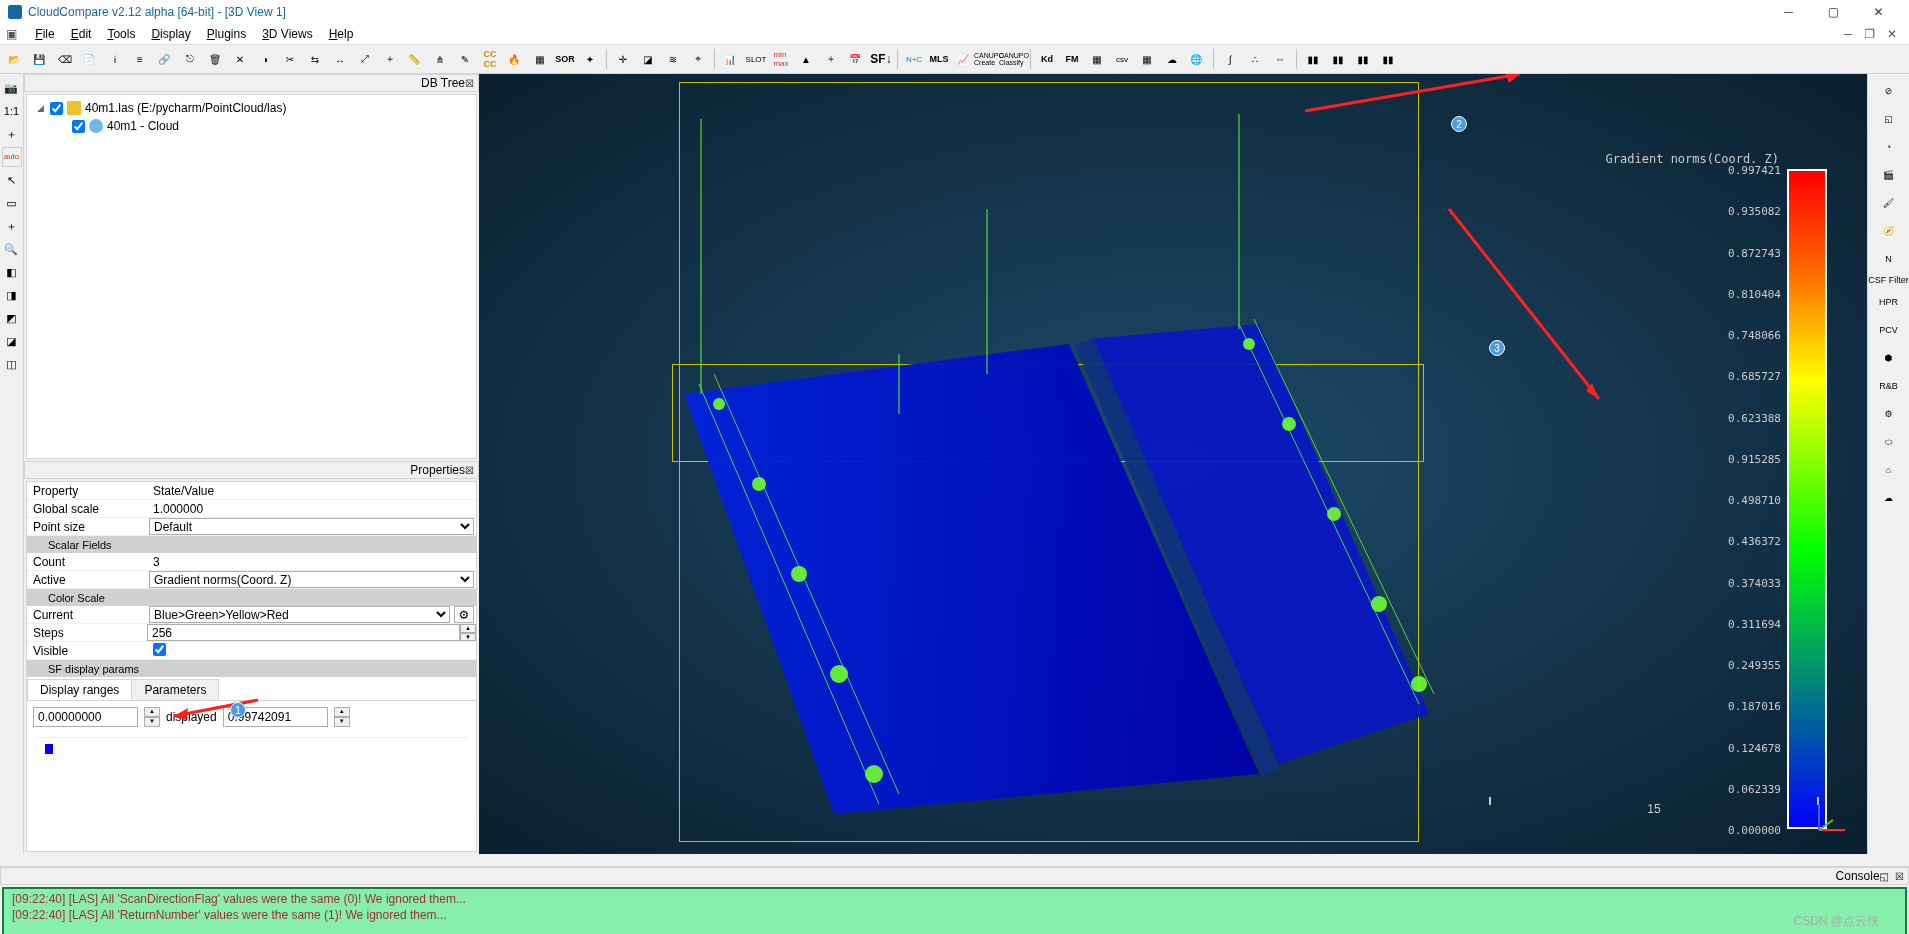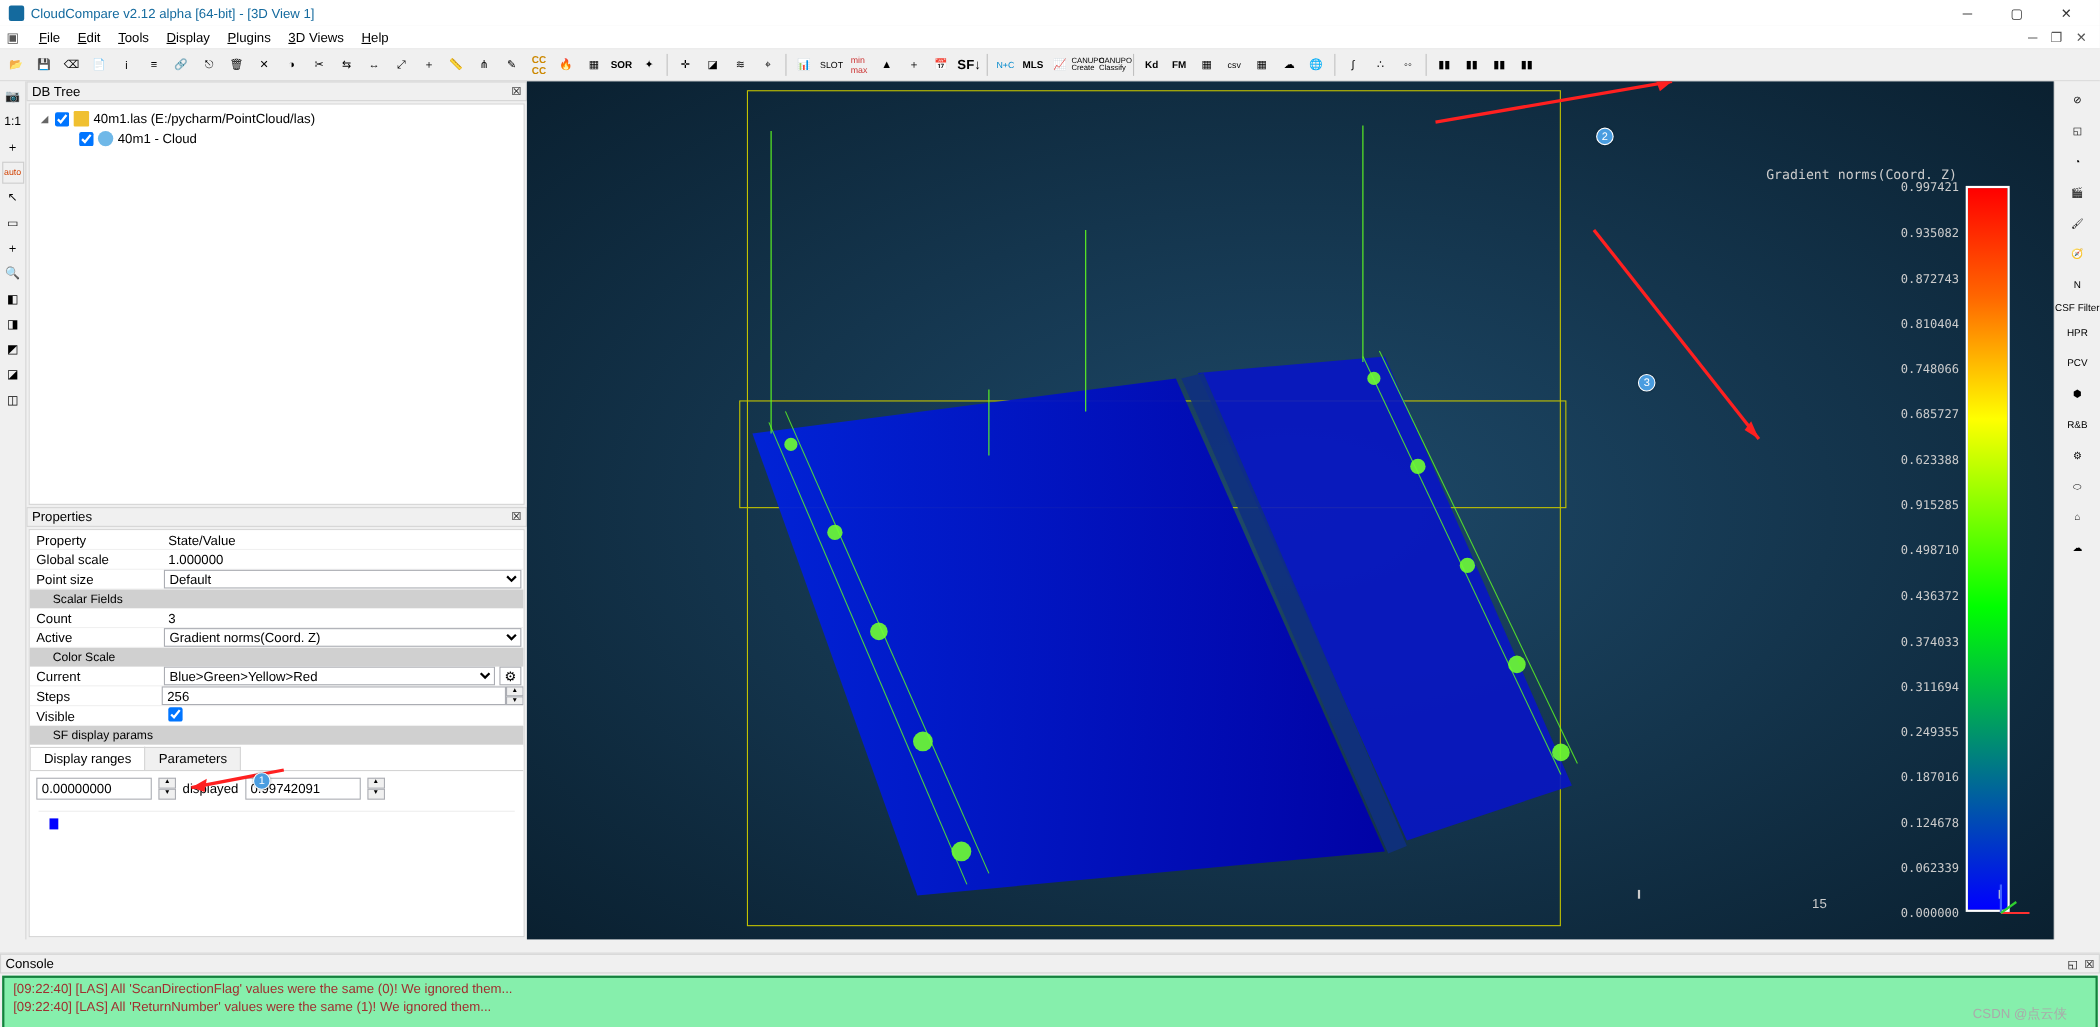--- a/index.html
+++ b/index.html
@@ -13,21 +13,21 @@
 .mdi-icon { margin-right:10px; color:#555; }
 .menu-item { padding:2px 8px; cursor:pointer; }
 .menu-item u { text-decoration:underline; }
 .toolbar { height:29px; background:#f0f0f0; border-bottom:1px solid #d4d4d4; display:flex; align-items:center; padding:0 4px; gap:3px; flex-wrap:nowrap; }
 .tbtn { width:22px; height:22px; display:flex; align-items:center; justify-content:center; cursor:pointer; border:1px solid transparent; font-size:10px; }
 .tsep { width:1px; height:20px; background:#c0c0c0; margin:0 2px; }
 .main-area { display:flex; height:780px; }
 .left-toolbar { width:24px; background:#f0f0f0; border-right:1px solid #d4d4d4; display:flex; flex-direction:column; align-items:center; padding-top:4px; gap:3px; }
 .ltbtn { width:20px; height:20px; display:flex; align-items:center; justify-content:center; cursor:pointer; font-size:11px; text-align:center; line-height:1; }
 .left-panels { width:455px; display:flex; flex-direction:column; }
-.panel-hdr { height:18px; background:#f0f0f0; border:1px solid #d4d4d4; display:flex; align-items:center; justify-content:space-between; padding:0 4px; font-size:11px; }
+.panel-hdr { height:18px; background:#f0f0f0; border:1px solid #d4d4d4; display:flex; align-items:center; justify-content:flex-end; padding:0 4px; font-size:11px; }
 .panel-hdr .x { cursor:pointer; font-size:10px; }
 .db-tree { flex:0 0 387px; display:flex; flex-direction:column; }
 .tree-body { flex:1; background:#fff; border:1px solid #d4d4d4; margin:2px; overflow:auto; padding:4px; }
 .tree-row { display:flex; align-items:center; gap:4px; height:18px; }
 .tree-exp { width:11px; height:11px; display:flex; align-items:center; justify-content:center; font-size:9px; color:#666; cursor:pointer; }
 .tree-chk { width:13px; height:13px; }
 .tree-ico { width:14px; height:14px; display:inline-block; }
 .folder-ico { background:#f0c030; border-radius:1px; }
 .cloud-ico { background:#6fb8e8; border-radius:50%; }
 .props { flex:1; display:flex; flex-direction:column; }
@@ -47,21 +47,21 @@
 .sfdisp-tab.inactive { background:#f0f0f0; }
 .sfdisp-body { padding:6px; display:flex; gap:6px; align-items:center; flex-wrap:wrap; }
 .sfdisp-body input { width:105px; height:20px; border:1px solid #abadb3; padding:0 4px; }
 .arrow-anno { position:absolute; pointer-events:none; }
 .badge { position:absolute; width:16px; height:16px; border-radius:50%; background:#4a9de0; color:#fff; font-size:10px; display:flex; align-items:center; justify-content:center; border:1px solid #fff; box-shadow:0 0 2px rgba(0,0,0,.4); }
 .view3d { flex:1; position:relative; background:radial-gradient(ellipse at center,#1e4a6a 0%,#0a2030 100%); overflow:hidden; }
 .bbox { position:absolute; border:1px solid #c2c200; }
 .colorbar { position:absolute; right:40px; top:95px; width:40px; height:660px; background:linear-gradient(to top,#0000ff 0%,#00ff00 42%,#ffff00 68%,#ff6600 85%,#ff0000 100%); border:2px solid #fff; }
 .cb-title { position:absolute; right:88px; top:78px; color:#ccc; font-family:monospace; font-size:12px; white-space:nowrap; }
 .cb-tick { position:absolute; right:86px; color:#ccc; font-family:monospace; font-size:11px; text-align:right; width:60px; }
-.scalebar { position:absolute; right:48px; bottom:28px; height:14px; display:flex; flex-direction:column; align-items:center; }
+.scalebar { position:absolute; right:48px; bottom:40px; height:14px; display:flex; flex-direction:column; align-items:center; }
 .scalebar-line { width:330px; height:2px; background:#ccc; position:relative; }
 .scalebar-line::before,.scalebar-line::after { content:""; position:absolute; width:2px; height:8px; background:#ccc; top:-3px; }
 .scalebar-line::before{left:0}.scalebar-line::after{right:0}
 .scalebar-txt { color:#ccc; margin-top:2px; font-size:12px; }
 .trihedron { position:absolute; right:18px; bottom:18px; width:36px; height:36px; }
 .right-toolbar { width:42px; background:#f0f0f0; border-left:1px solid #d4d4d4; display:flex; flex-direction:column; align-items:center; padding-top:6px; gap:6px; }
 .rtbtn { width:34px; height:22px; display:flex; align-items:center; justify-content:center; cursor:pointer; font-size:9px; text-align:center; line-height:1; }
 .console-panel { height:80px; border-top:1px solid #d4d4d4; display:flex; flex-direction:column;margin-top:12px; }
 .console-body { flex:1; background:#86efac; border:2px solid #15803d; margin:2px; padding:2px 8px; overflow:auto; }
 .console-line { color:#a03030; font-size:12px; line-height:16px; white-space:nowrap; }

